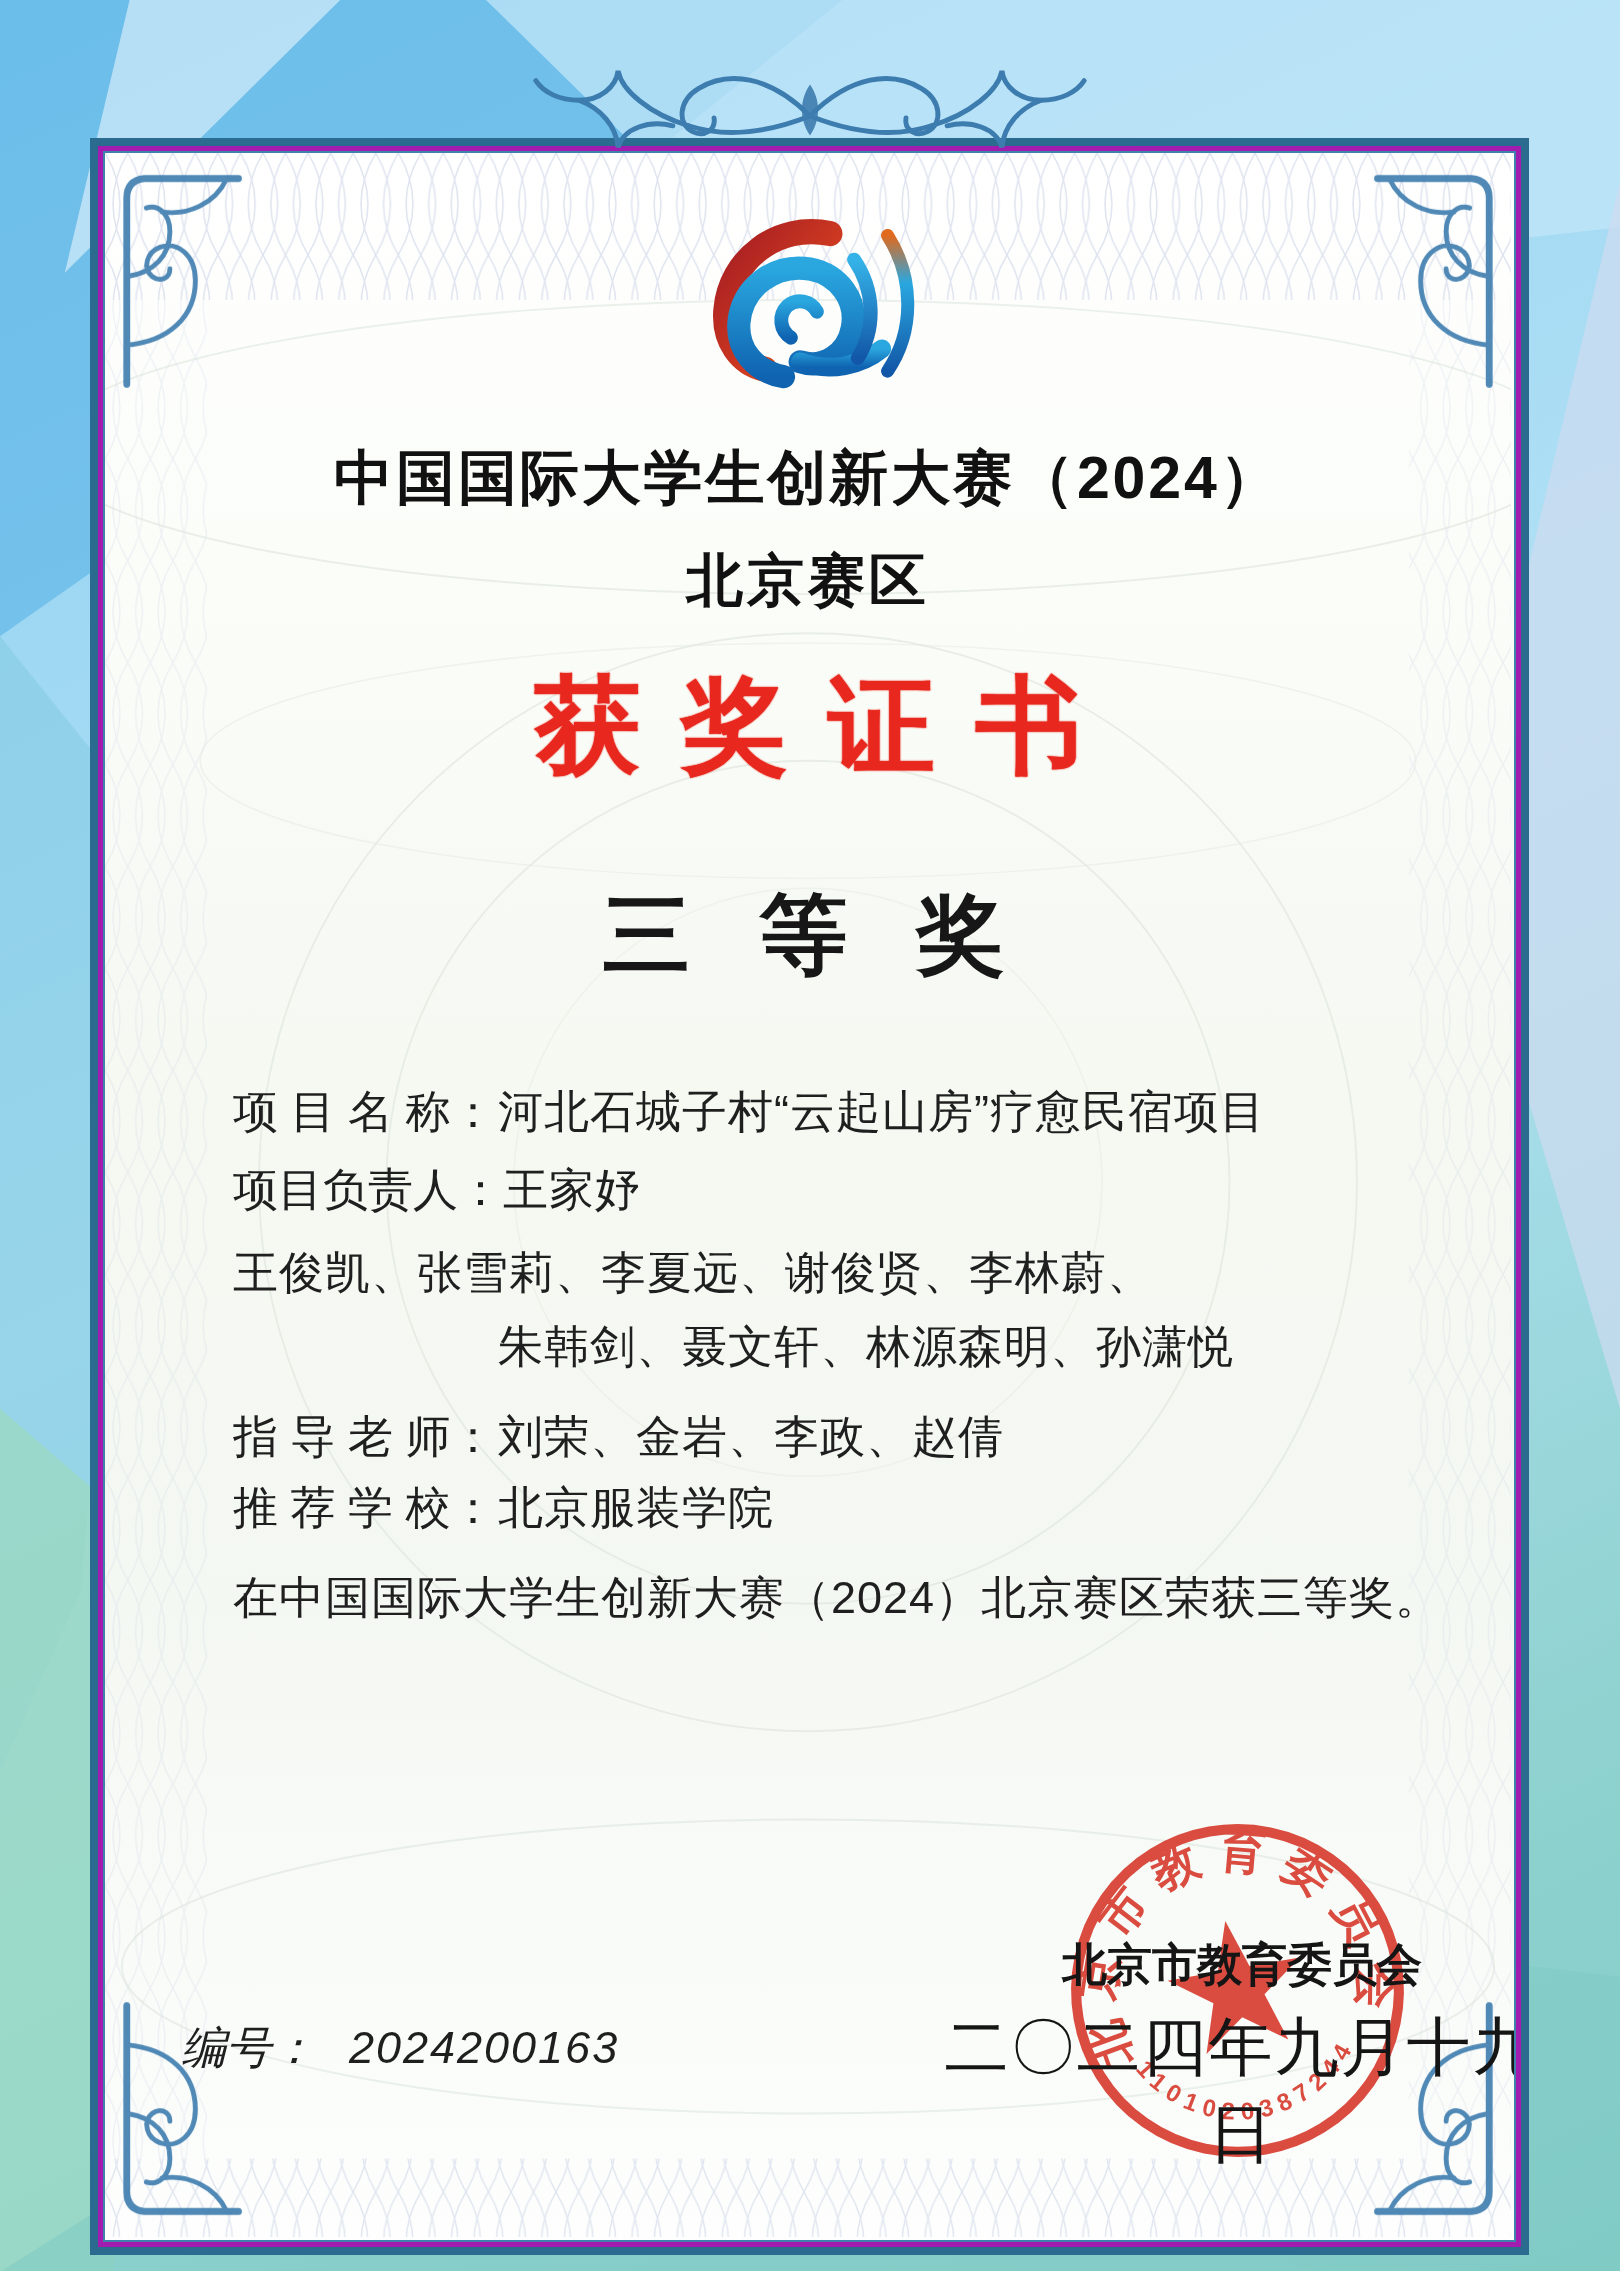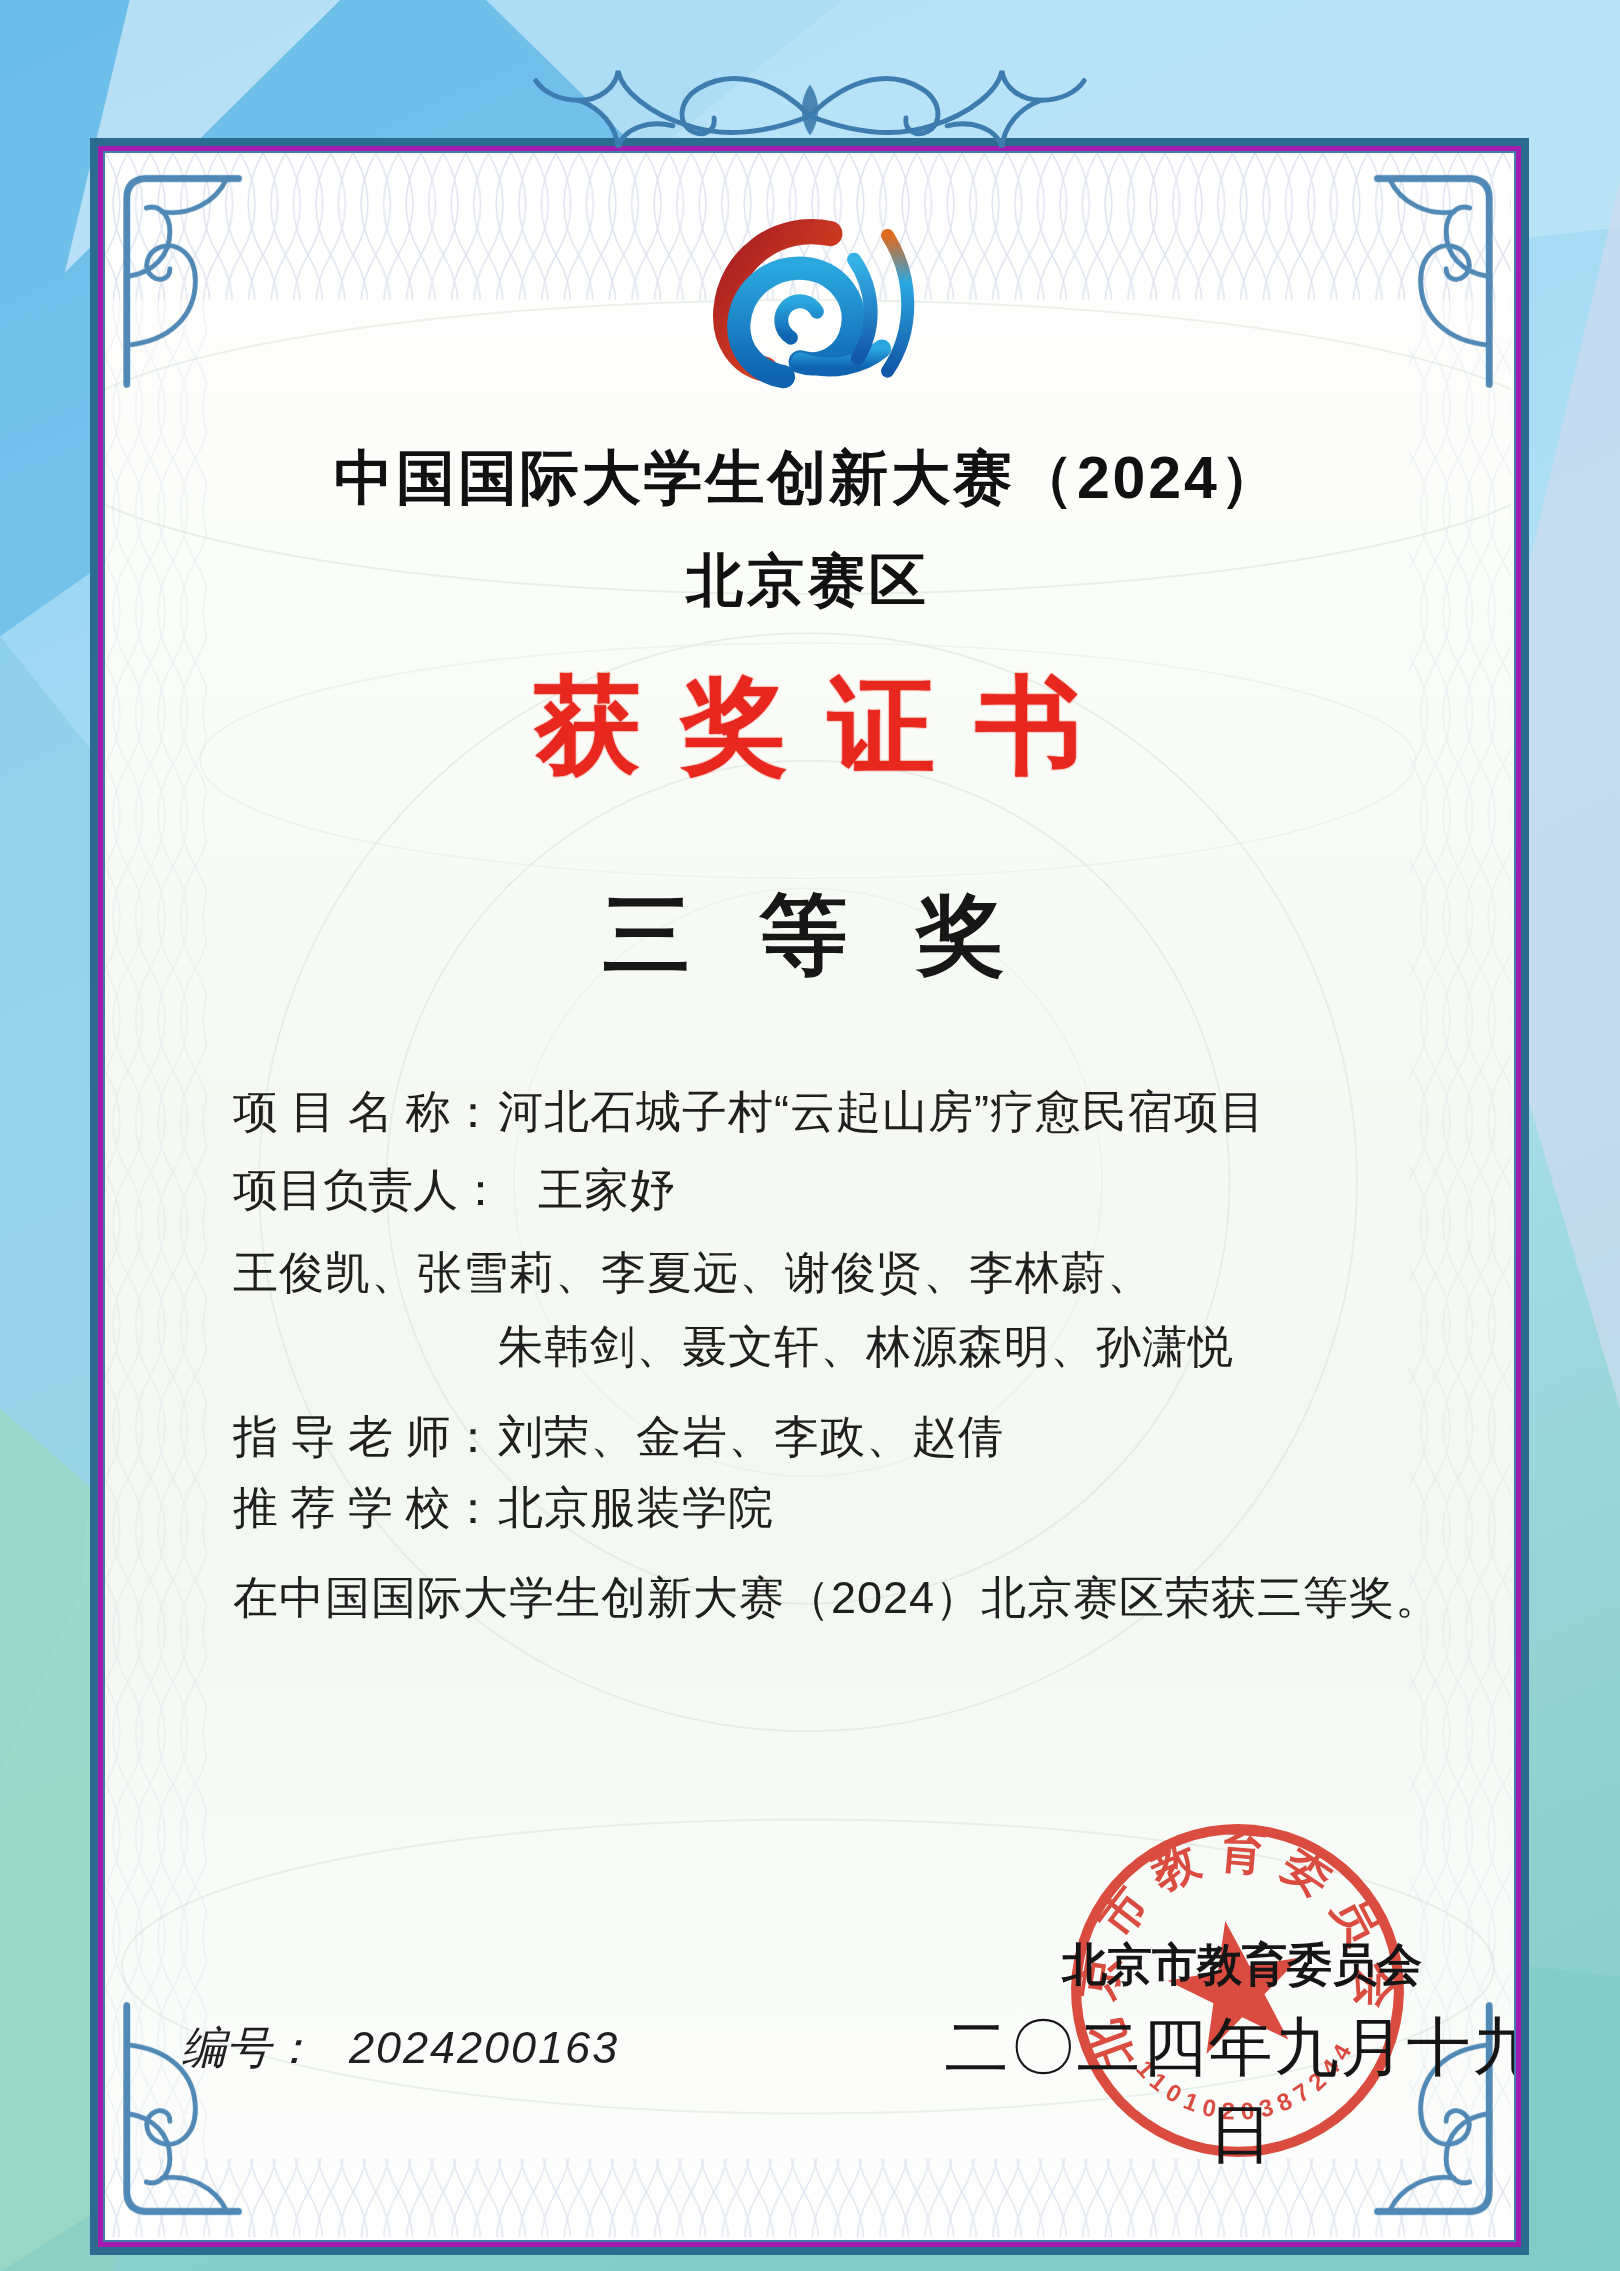--- a/index.html
+++ b/index.html
@@ -38,21 +38,21 @@
   .logo{top:65px;left:50%;margin-left:-112px;width:223px;height:178px;z-index:2;}
   .title1{top:286px;font-size:59px;font-weight:bold;letter-spacing:2.9px;color:#111;}
   .title2{top:390px;font-size:57px;font-weight:bold;letter-spacing:3.9px;color:#111;}
   .cert-title{top:502px;font-size:106px;font-weight:900;color:#e8281e;
     letter-spacing:41px;padding-left:41px;box-sizing:border-box;
     text-shadow:0 0 1px #e8281e,0 0 2px #e8281e;}
   .award{top:723px;font-size:88px;font-weight:bold;font-family:"DejaVu Serif","Liberation Serif",serif;
     letter-spacing:69px;padding-left:60px;box-sizing:border-box;color:#171717;}
   .fields{top:929px;left:128px;width:1264px;}
   .frow{position:absolute;left:0;display:flex;align-items:flex-start;}
-  .r1{top:0;} .r2{top:78px;gap:35px;} .r3{top:161px;} .r3b{top:235px;} .r4{top:325px;} .r5{top:396px;}
+  .r1{top:0;} .r2{top:78px;} .r3{top:161px;} .r3b{top:235px;} .r4{top:325px;} .r5{top:396px;}
   .flabel{flex:0 0 265px;font-size:45px;color:#1f1f1f;white-space:nowrap;}
   .fvalue{font-size:45px;color:#1f1f1f;white-space:nowrap;letter-spacing:1px;}
   .indent{margin-left:265px;}
   .statement{top:1415px;left:128px;font-size:45px;letter-spacing:1px;color:#1f1f1f;white-space:nowrap;}
   .seal-svg{left:956px;top:1661px;z-index:1;}
   .issuer{top:1782px;left:833px;width:608px;text-align:center;font-size:45px;font-weight:bold;color:#151515;z-index:3;}
   .issue-date{top:1851px;left:823px;width:627px;text-align:center;font-size:64px;color:#151515;letter-spacing:2px;z-index:3;}
   .serial{top:1865px;left:76px;font-size:45px;color:#1f1f1f;z-index:3;font-style:italic;}
   .serial .num{margin-left:33px;letter-spacing:2px;}
   .top-flourish{position:absolute;left:50%;top:55px;margin-left:-284px;z-index:4;}

